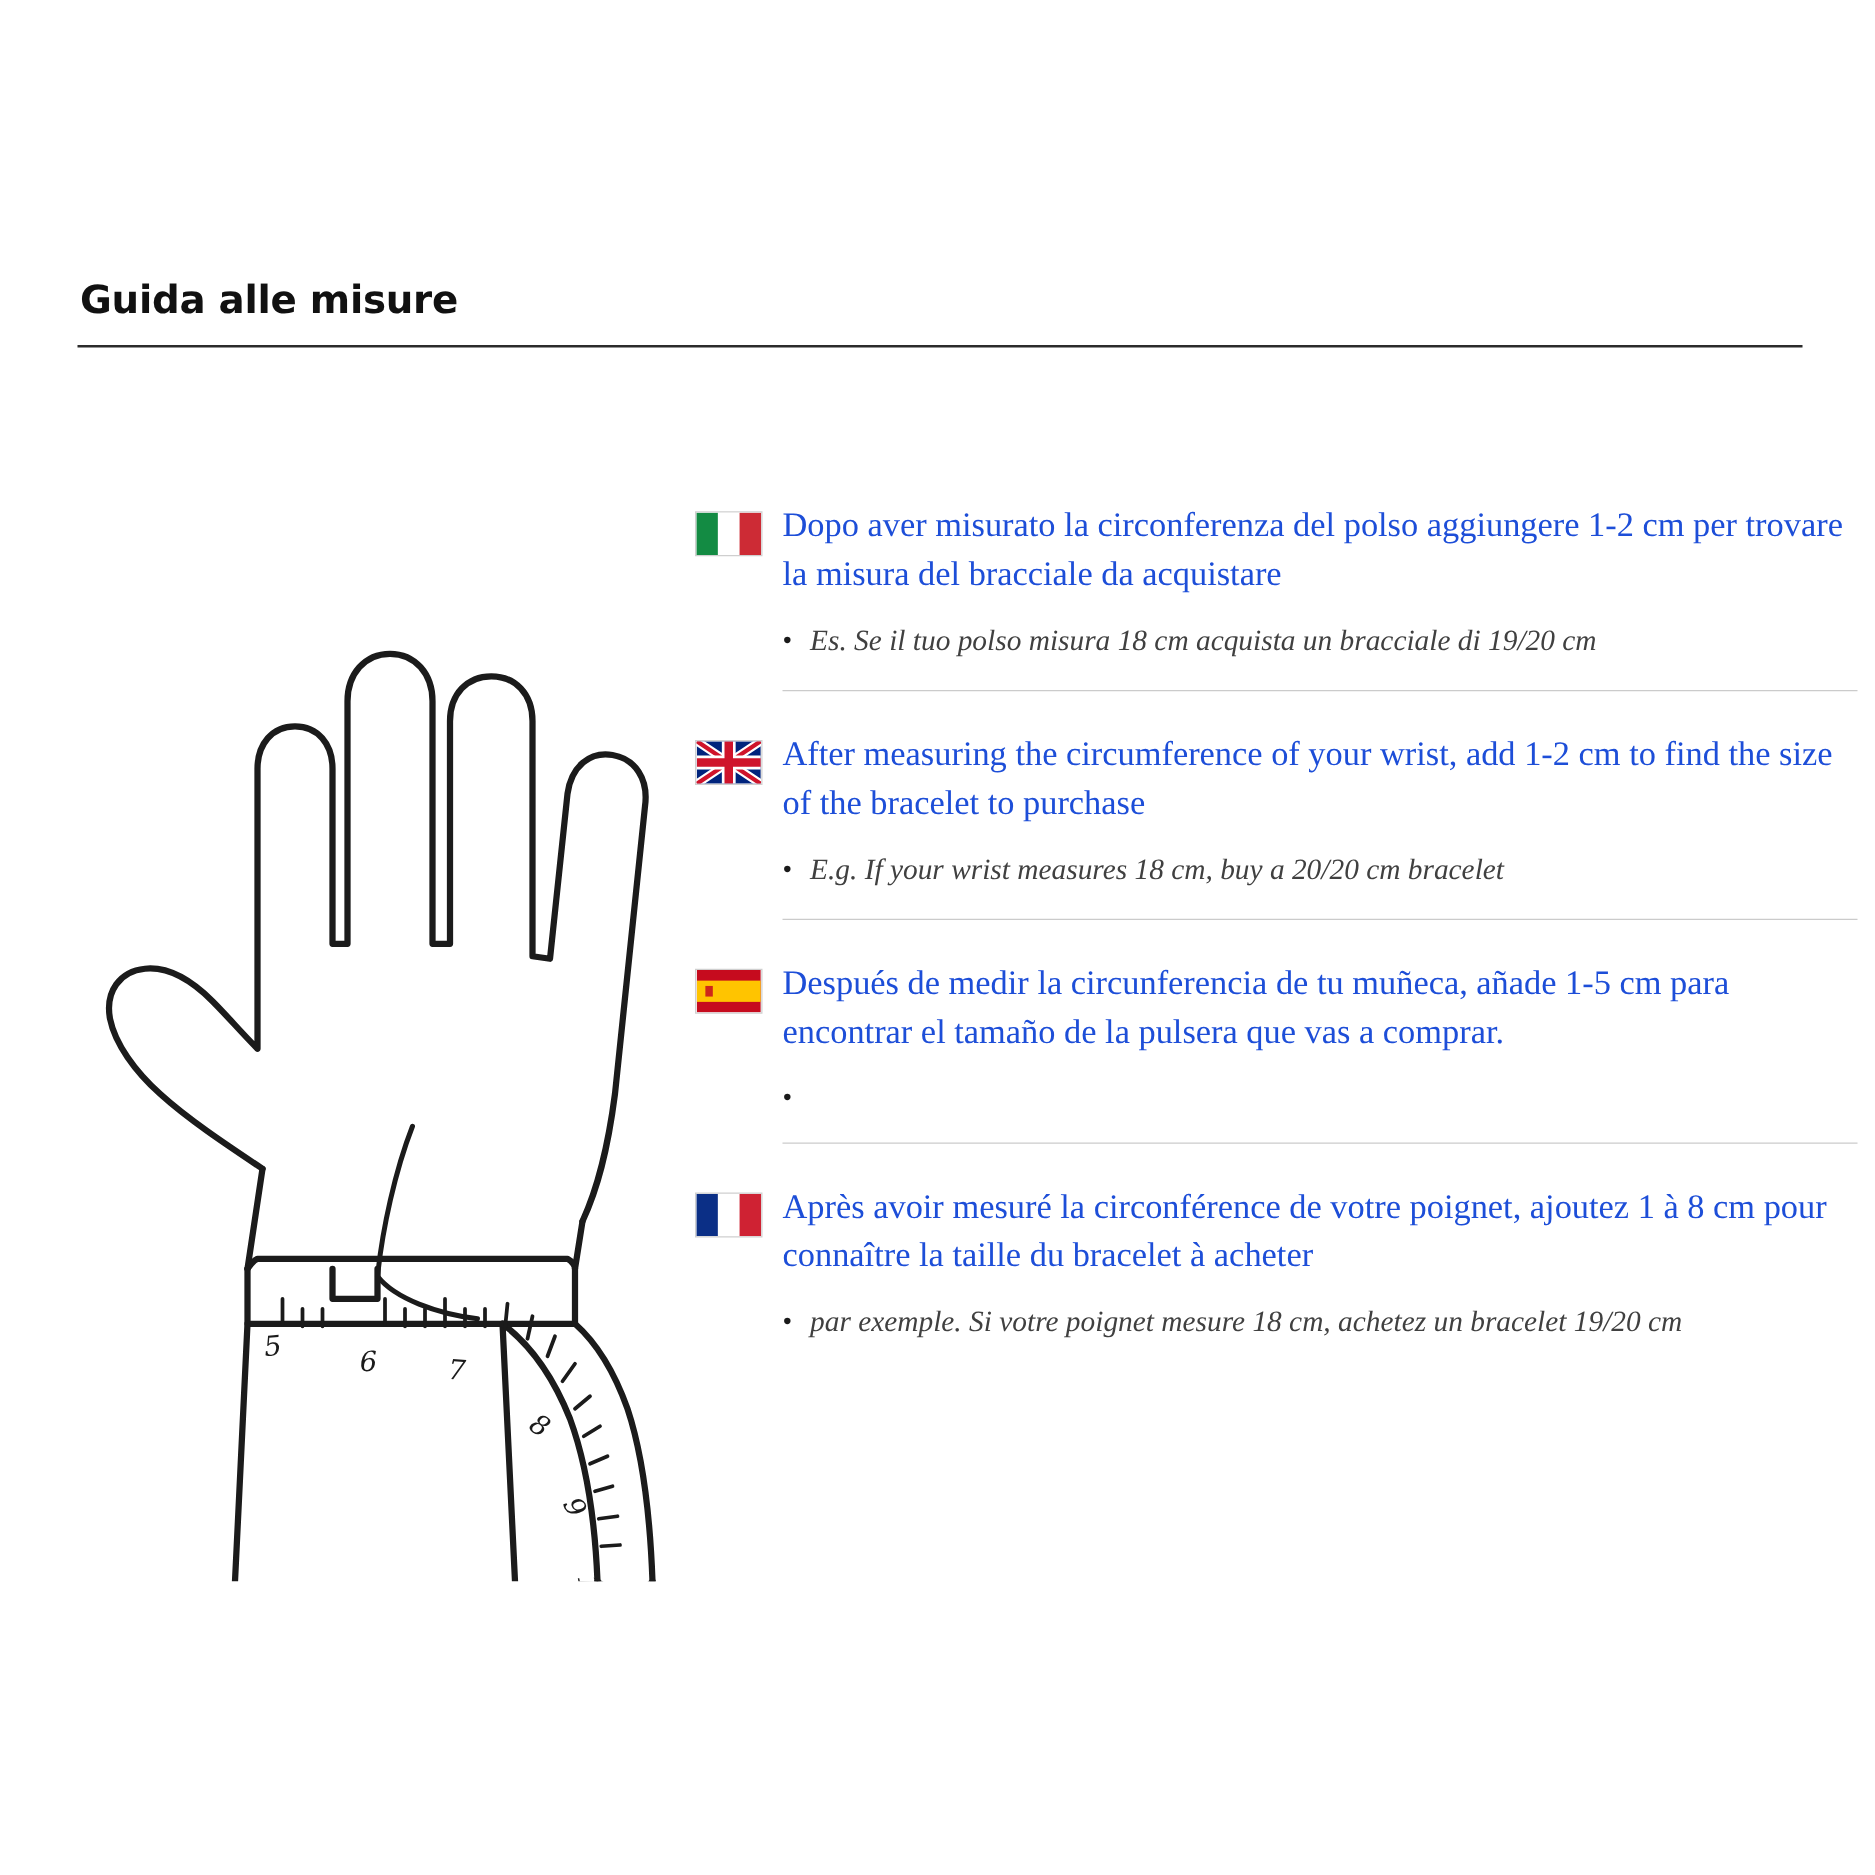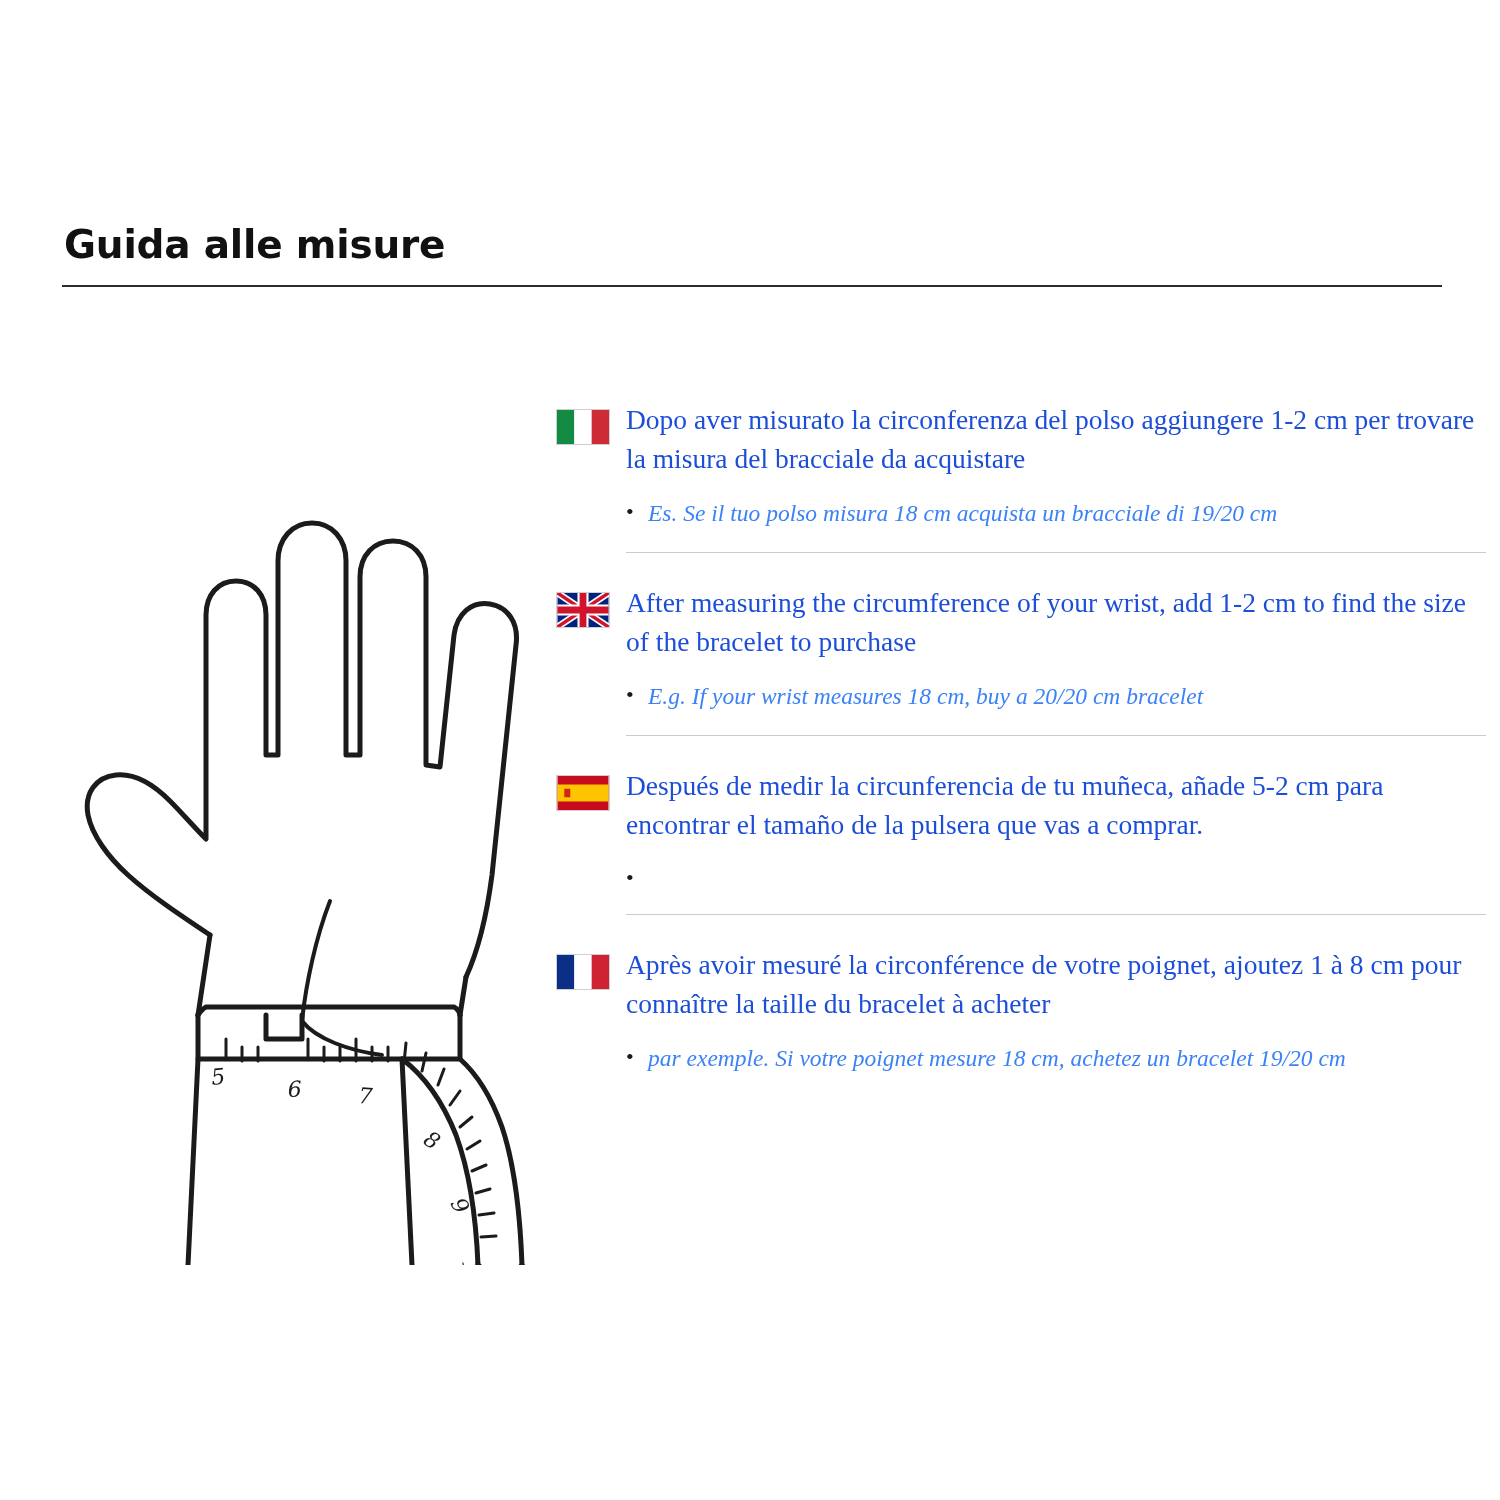--- a/index.html
+++ b/index.html
@@ -27,21 +27,21 @@
   
   .title-block {
     position: absolute;
     left: 62px;
     top: 222px;
     width: 1380px;
   }
   .page-title {
     font-family: "DejaVu Sans", sans-serif;
     font-weight: bold;
-    font-size: 39px;
+    font-size: 31px;
     letter-spacing: -0.2px;
     color: #111111;
     margin: 0;
     padding: 0 0 18px 2px;
   }
   .title-rule {
     height: 2px;
     background: #2b2b2b;
     width: 100%;
   }
@@ -107,21 +107,21 @@
     font-size: 22px;
     line-height: 1.3;
     color: #1a1a1a;
     width: 22px;
   }
   .example-text {
     font-family: "Liberation Serif", serif;
     font-style: italic;
     font-size: 23.5px;
     line-height: 1.35;
-    color: #3b82f6;
+    color: #404040;
     margin: 0;
   }
   .divider {
     margin: 22px 0 18px 70px;
     height: 1px;
     background: #cbcbcb;
   }
   .info-block:last-child .divider-last { display: none; }
 </style>
 </head>
@@ -269,21 +269,21 @@
     <div class="info-block">
       <div class="block-inner">
         <div class="flag">
           <svg width="52" height="34" viewBox="0 0 60 40">
             <rect width="60" height="40" fill="#c60b1e"></rect>
             <rect y="10" width="60" height="20" fill="#ffc400"></rect>
             <rect x="8" y="15" width="7" height="10" fill="#c60b1e" opacity="0.85"></rect>
           </svg>
         </div>
         <div class="block-text">
-          <p class="main-text">Después de medir la circunferencia de tu muñeca, añade 5-2 cm para encontrar el tamaño de la pulsera que vas a comprar.</p>
+          <p class="main-text">Después de medir la circunferencia de tu muñeca, añade 1-5 cm para encontrar el tamaño de la pulsera que vas a comprar.</p>
         </div>
       </div>
       <div class="example-row">
         <span class="bullet">•</span>
       </div>
       <div class="divider divider-last"></div>
     </div>
 
     <div class="info-block">
       <div class="block-inner">

